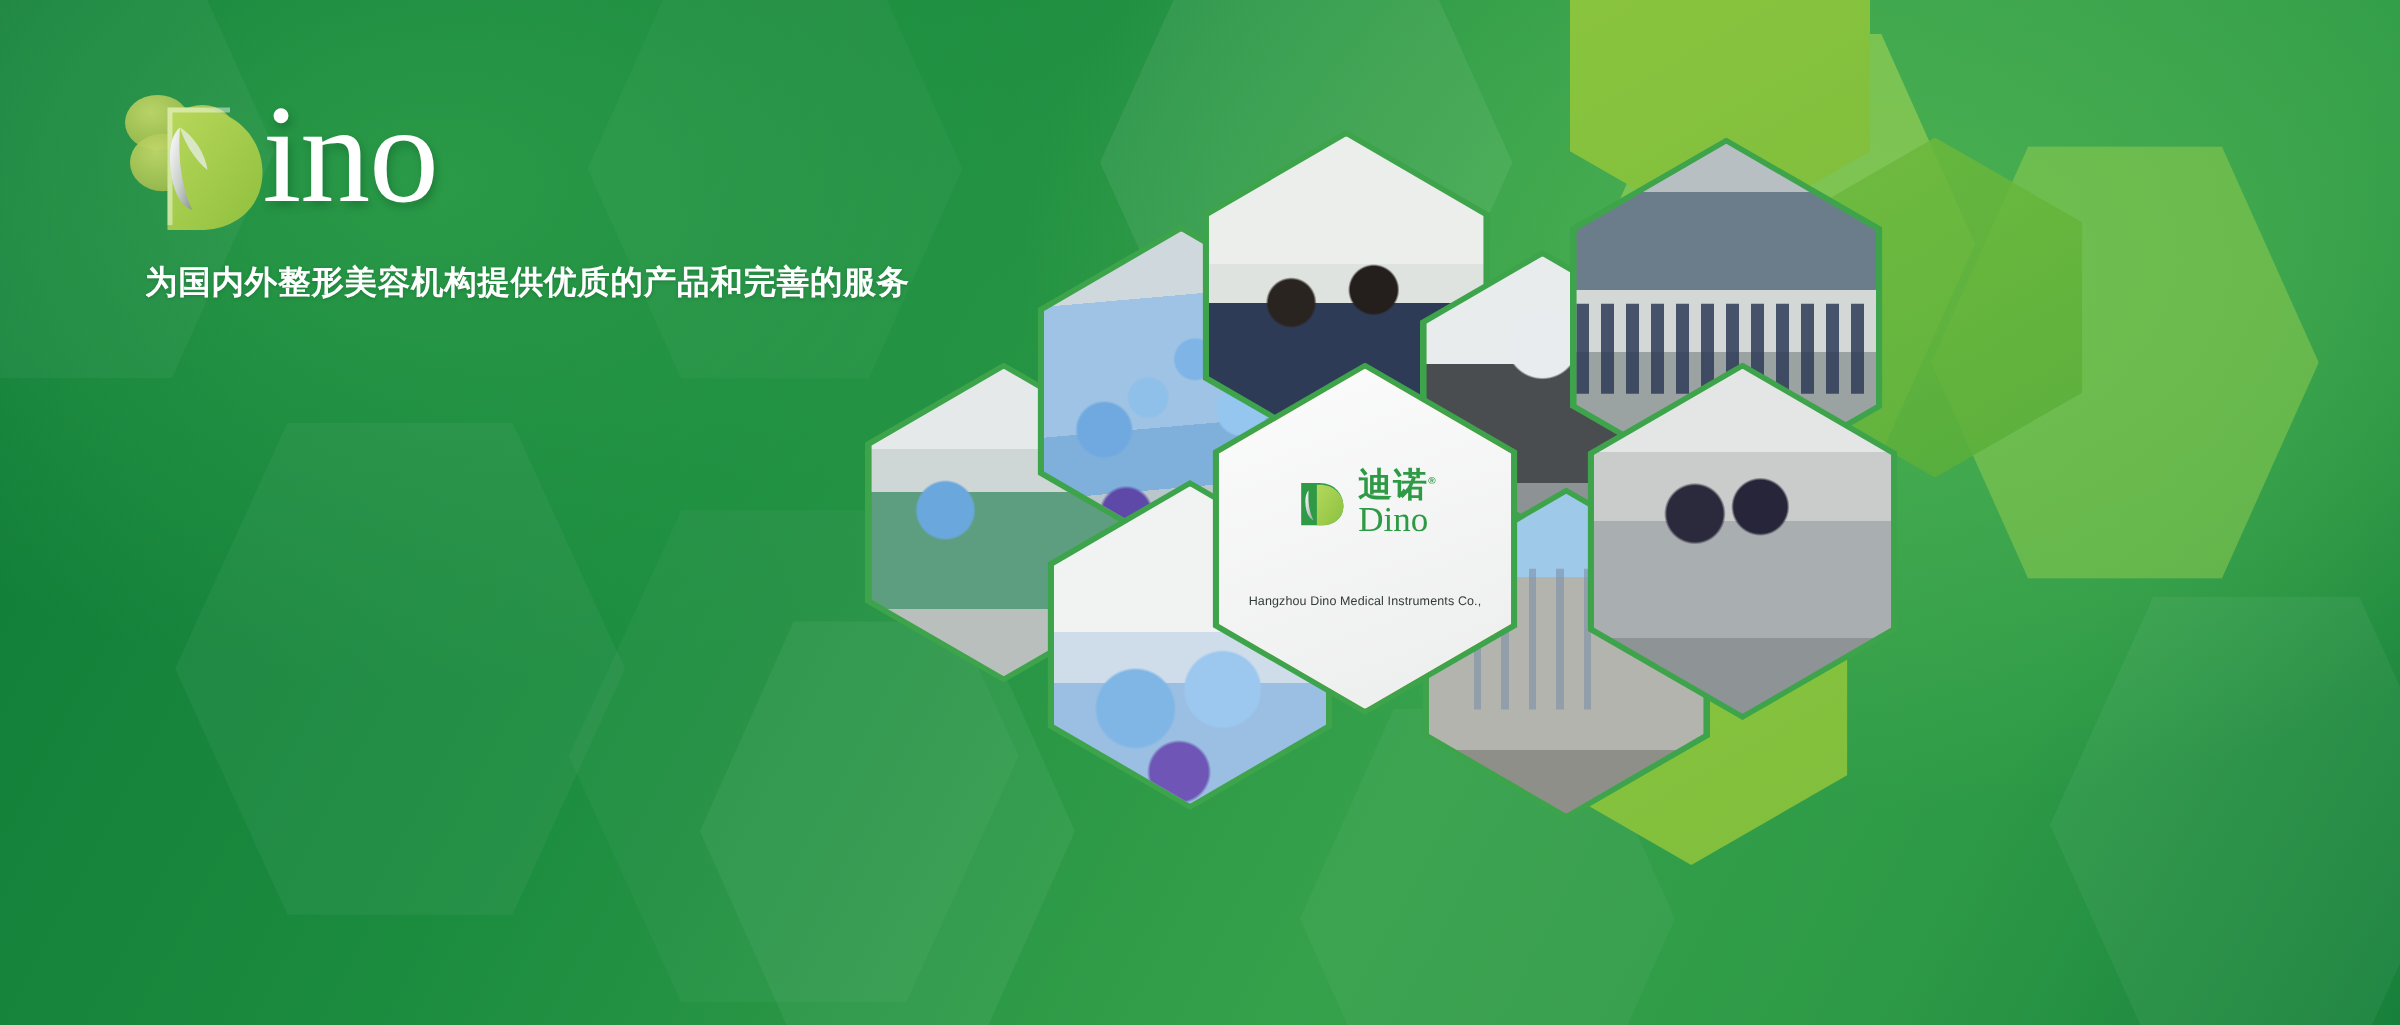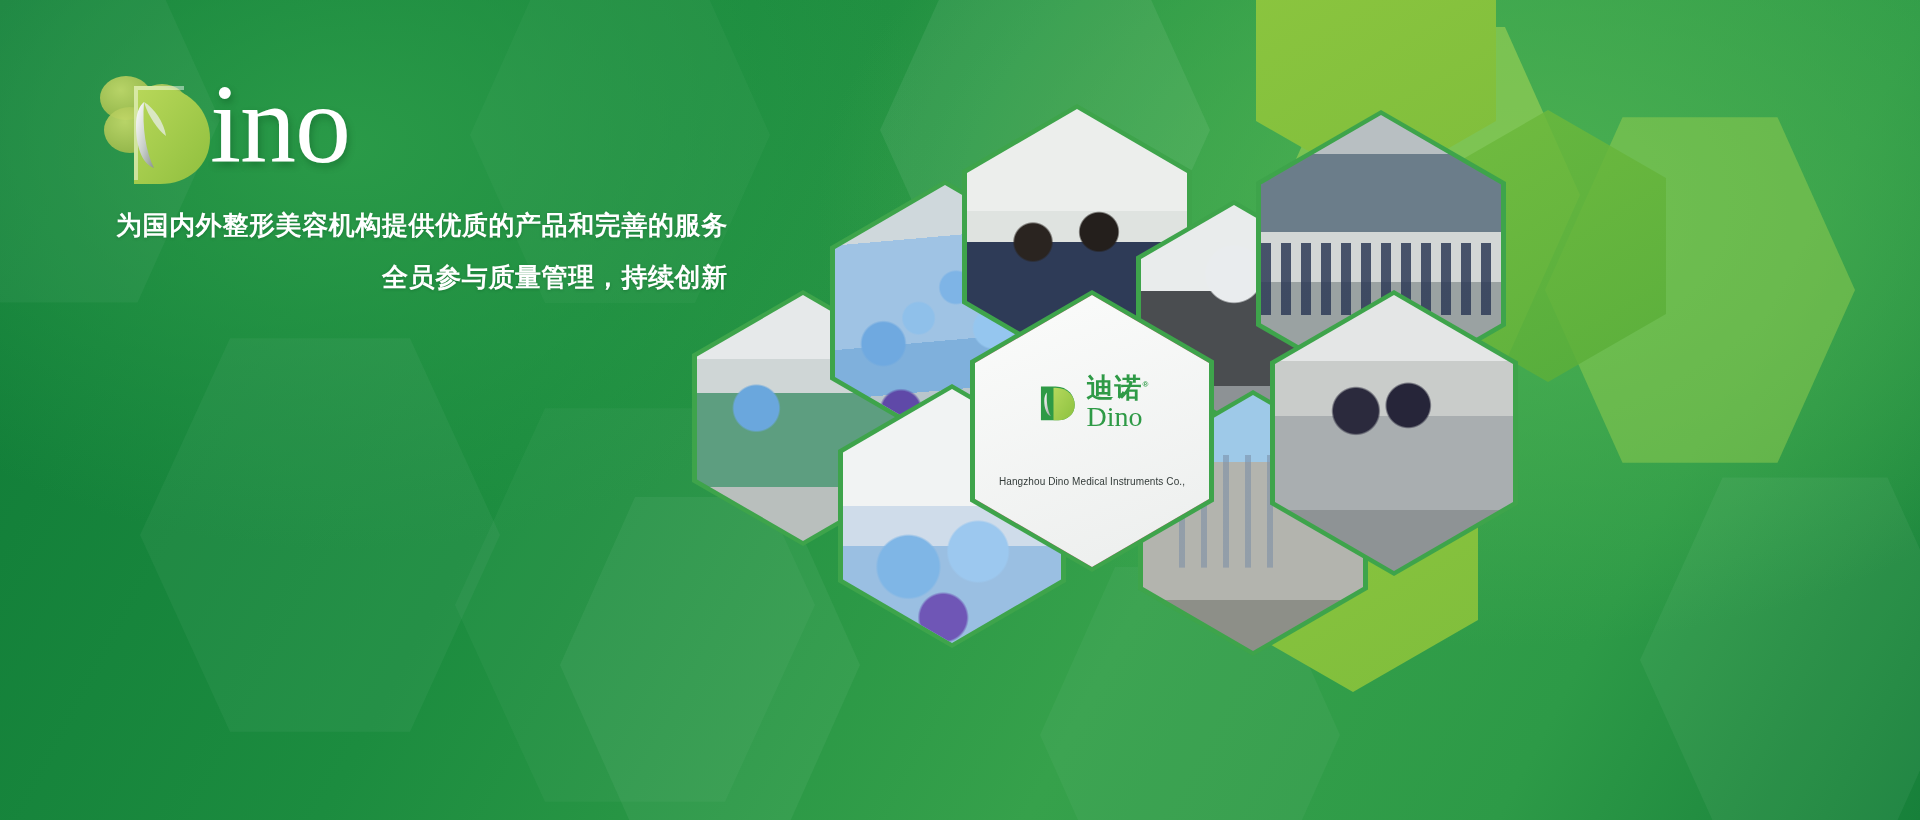--- a/index.html
+++ b/index.html
@@ -41,21 +41,20 @@
   .taglines { position:absolute; left:116px; top:212px; }
   .tagline {
     color:#ffffff;
     font-size:26px;
     line-height:1;
     font-weight:700;
     margin-bottom:26px;
     letter-spacing:0.6px;
     text-shadow: 0 1px 3px rgba(0,70,25,0.30);
     white-space:nowrap;
-    text-align:right;
   }
 
   
   #collage { position:absolute; left:640px; top:0; width:1280px; height:820px; }
   .cell {
     position:absolute;
     clip-path: polygon(50% 0%, 100% 25%, 100% 75%, 50% 100%, 0% 75%, 0% 25%);
     overflow:hidden;
   }
   .cell .inner {
@@ -123,21 +122,21 @@
   }
   
   .ph-cnc {
     background:
       radial-gradient(circle at 34% 42%, #2b2a3d 0 10%, rgba(43,42,61,0) 11%),
       radial-gradient(circle at 56% 40%, #262539 0 10%, rgba(38,37,57,0) 11%),
       linear-gradient(180deg,#e4e6e6 0 24%, #c9ccca 24% 44%, #a9aeb0 44% 78%, #8e9395 78% 100%);
   }
 
   
-  #center-hex .inner { background:#7f1d1d; }
+  #center-hex .inner { background:#fdba74; }
   .card {
     position:absolute; inset:0;
     display:flex; flex-direction:column;
     align-items:center; justify-content:center;
     background:linear-gradient(160deg,#fbfcfb 0%, #eceeed 100%);
   }
   .card-logo-row { display:flex; align-items:center; gap:9px; margin-bottom:12px; }
   .card-mark { width:43px; height:46px; }
   .card-word { display:flex; flex-direction:column; align-items:flex-start; }
   .card-cn {
@@ -196,21 +195,20 @@
         <path d="M42 14 H60 C98 14 118 40 118 66 C118 94 96 112 68 112 H42 Z" fill="url(#leafg)"></path>
         <path d="M42 14 H92 L92 18 L46 18 L46 108 L42 108 Z" fill="rgba(255,255,255,0.45)"></path>
         <path d="M52 30 C50 56 54 80 62 96 C50 92 44 74 44 54 C44 42 47 34 52 30 Z" fill="url(#curl)"></path>
         <path d="M52 30 C62 36 72 50 74 64 C66 58 56 44 52 30 Z" fill="#e8eeea" opacity="0.75"></path>
       </svg>
       <div id="logo-word">ino</div>
     </div>
 
     <div class="taglines">
       <div class="tagline">为国内外整形美容机构提供优质的产品和完善的服务</div>
-      <div class="tagline">全员参与质量管理，持续创新</div>
     </div>
   </div>
 
   <div id="collage">
 
     <div class="cell solid-light" style="left:616px; top:-86px; width:240px; height:276px;"></div>
     <div class="cell solid-light" style="left:588px; top:404px; width:250px; height:288px;"></div>
     <div class="cell solid-mid" style="left:790px; top:110px; width:236px; height:272px; opacity:0.85;"></div>
 
     <div class="cell ring" style="left:52px; top:290px; width:222px; height:256px;">

